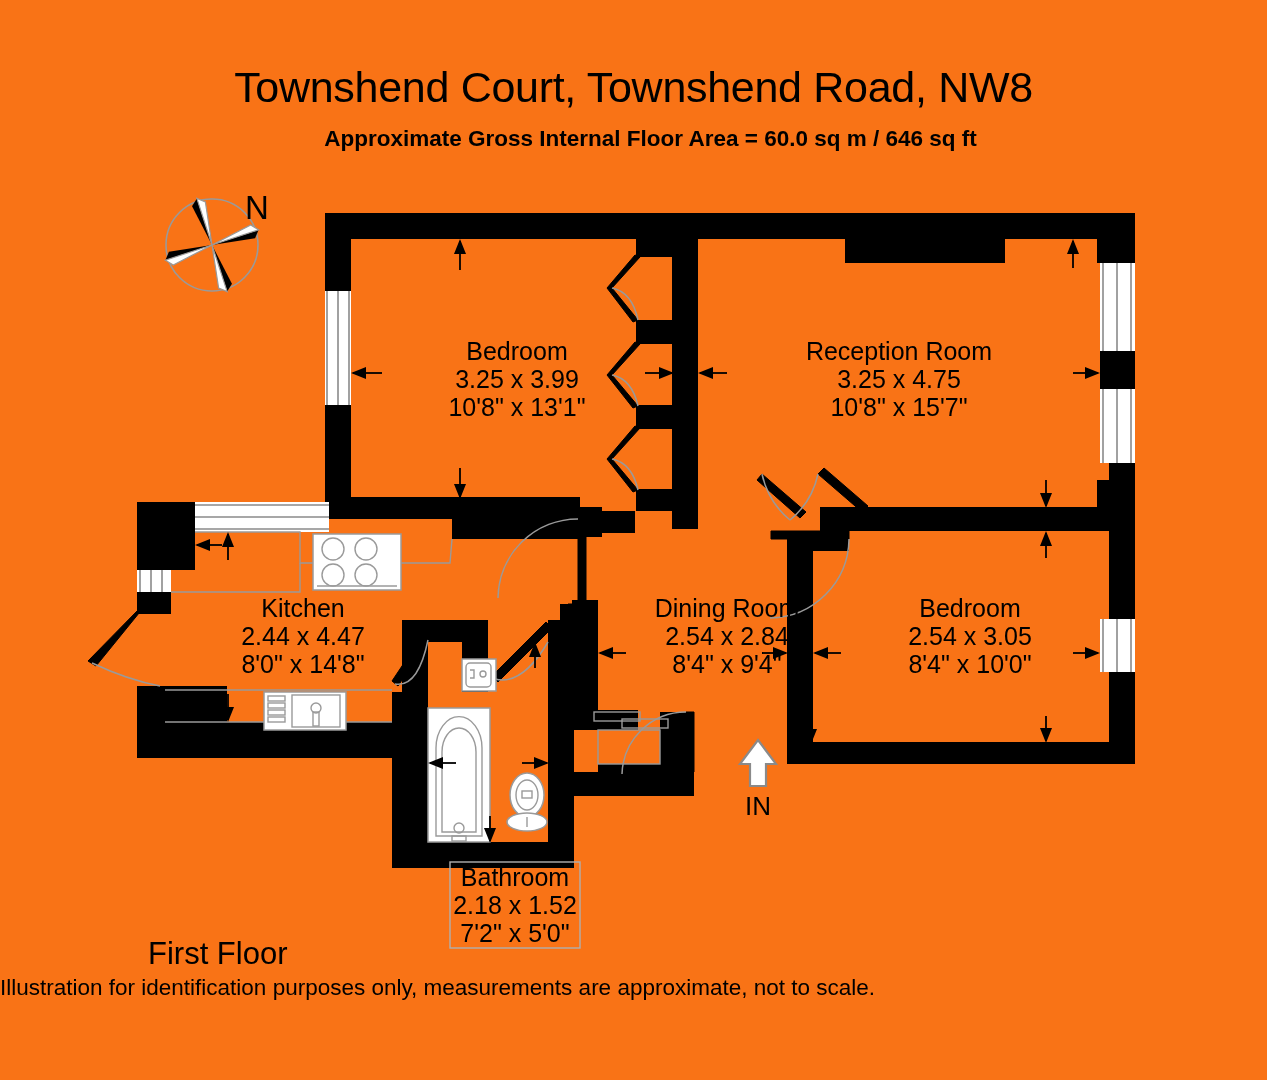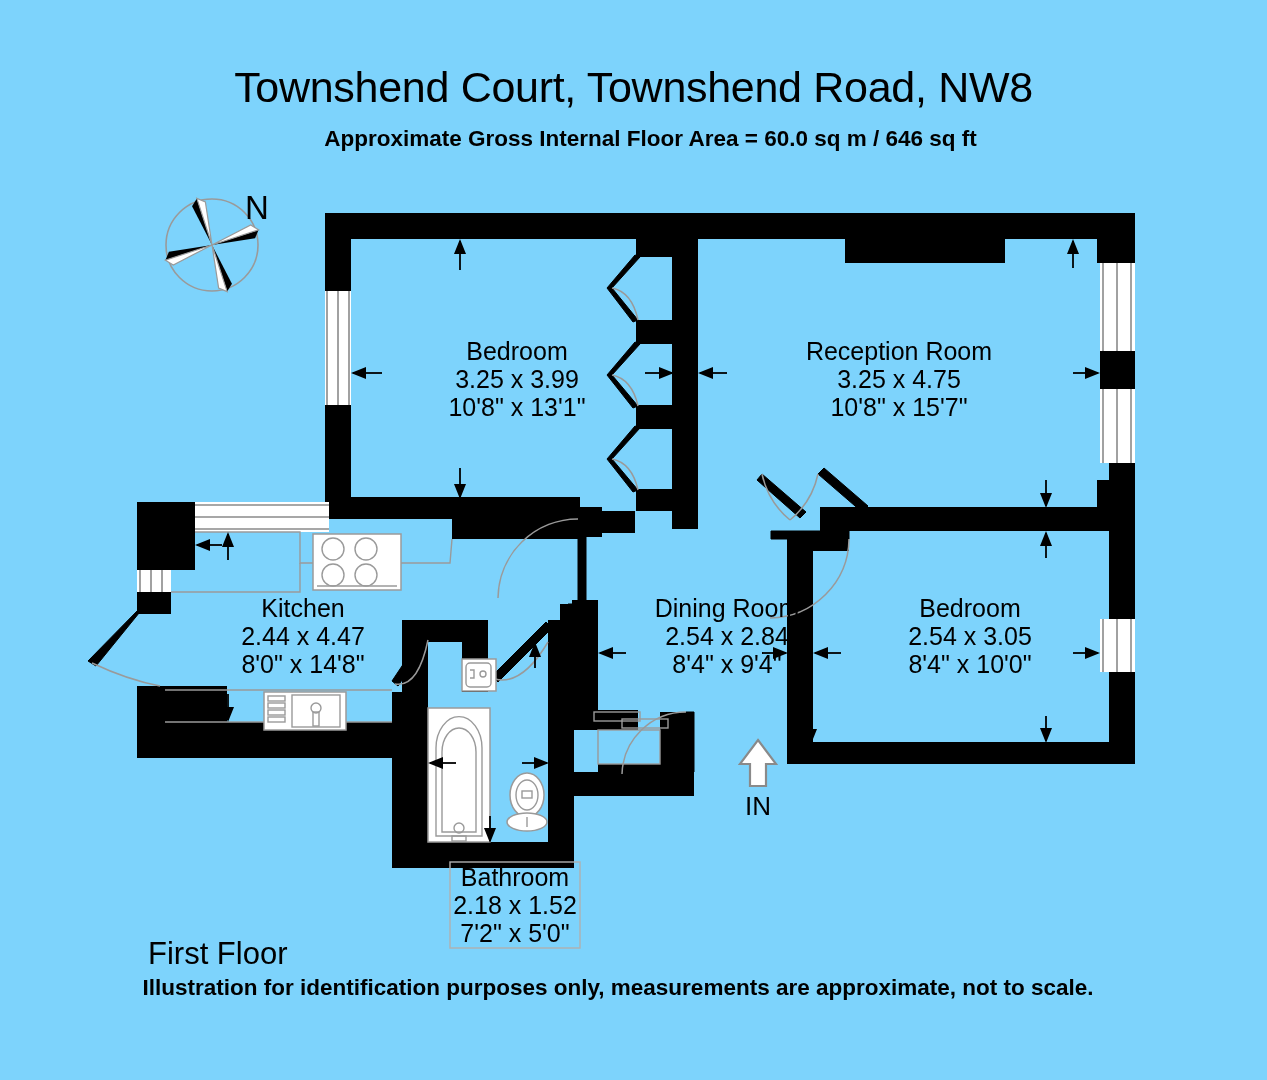--- a/index.html
+++ b/index.html
@@ -13,21 +13,21 @@
     height: 1080px;
     font-family: "Liberation Sans", sans-serif;
     color: #000000;
     overflow: hidden;
     position: relative;
   }
   .page {
     position: relative;
     width: 1267px;
     height: 1080px;
-    background: #7dd3fc;
+    background: #f97316;
   }
   .title {
     position: absolute;
     top: 63px;
     left: 0;
     width: 1267px;
     text-align: center;
     font-size: 43px;
     font-weight: 400;
     letter-spacing: -0.3px;
@@ -50,23 +50,23 @@
     top: 936px;
     font-size: 31px;
     font-weight: 400;
     white-space: nowrap;
   }
   .footer {
     position: absolute;
     top: 975px;
     left: 0;
     width: 1236px;
-    text-align: center;
+    text-align: left;
     font-size: 22.5px;
-    font-weight: 700;
+    font-weight: 400;
     white-space: nowrap;
   }
   svg.plan {
     position: absolute;
     left: 0;
     top: 0;
     width: 1267px;
     height: 1080px;
   }
   .wall { fill: #000000; }

